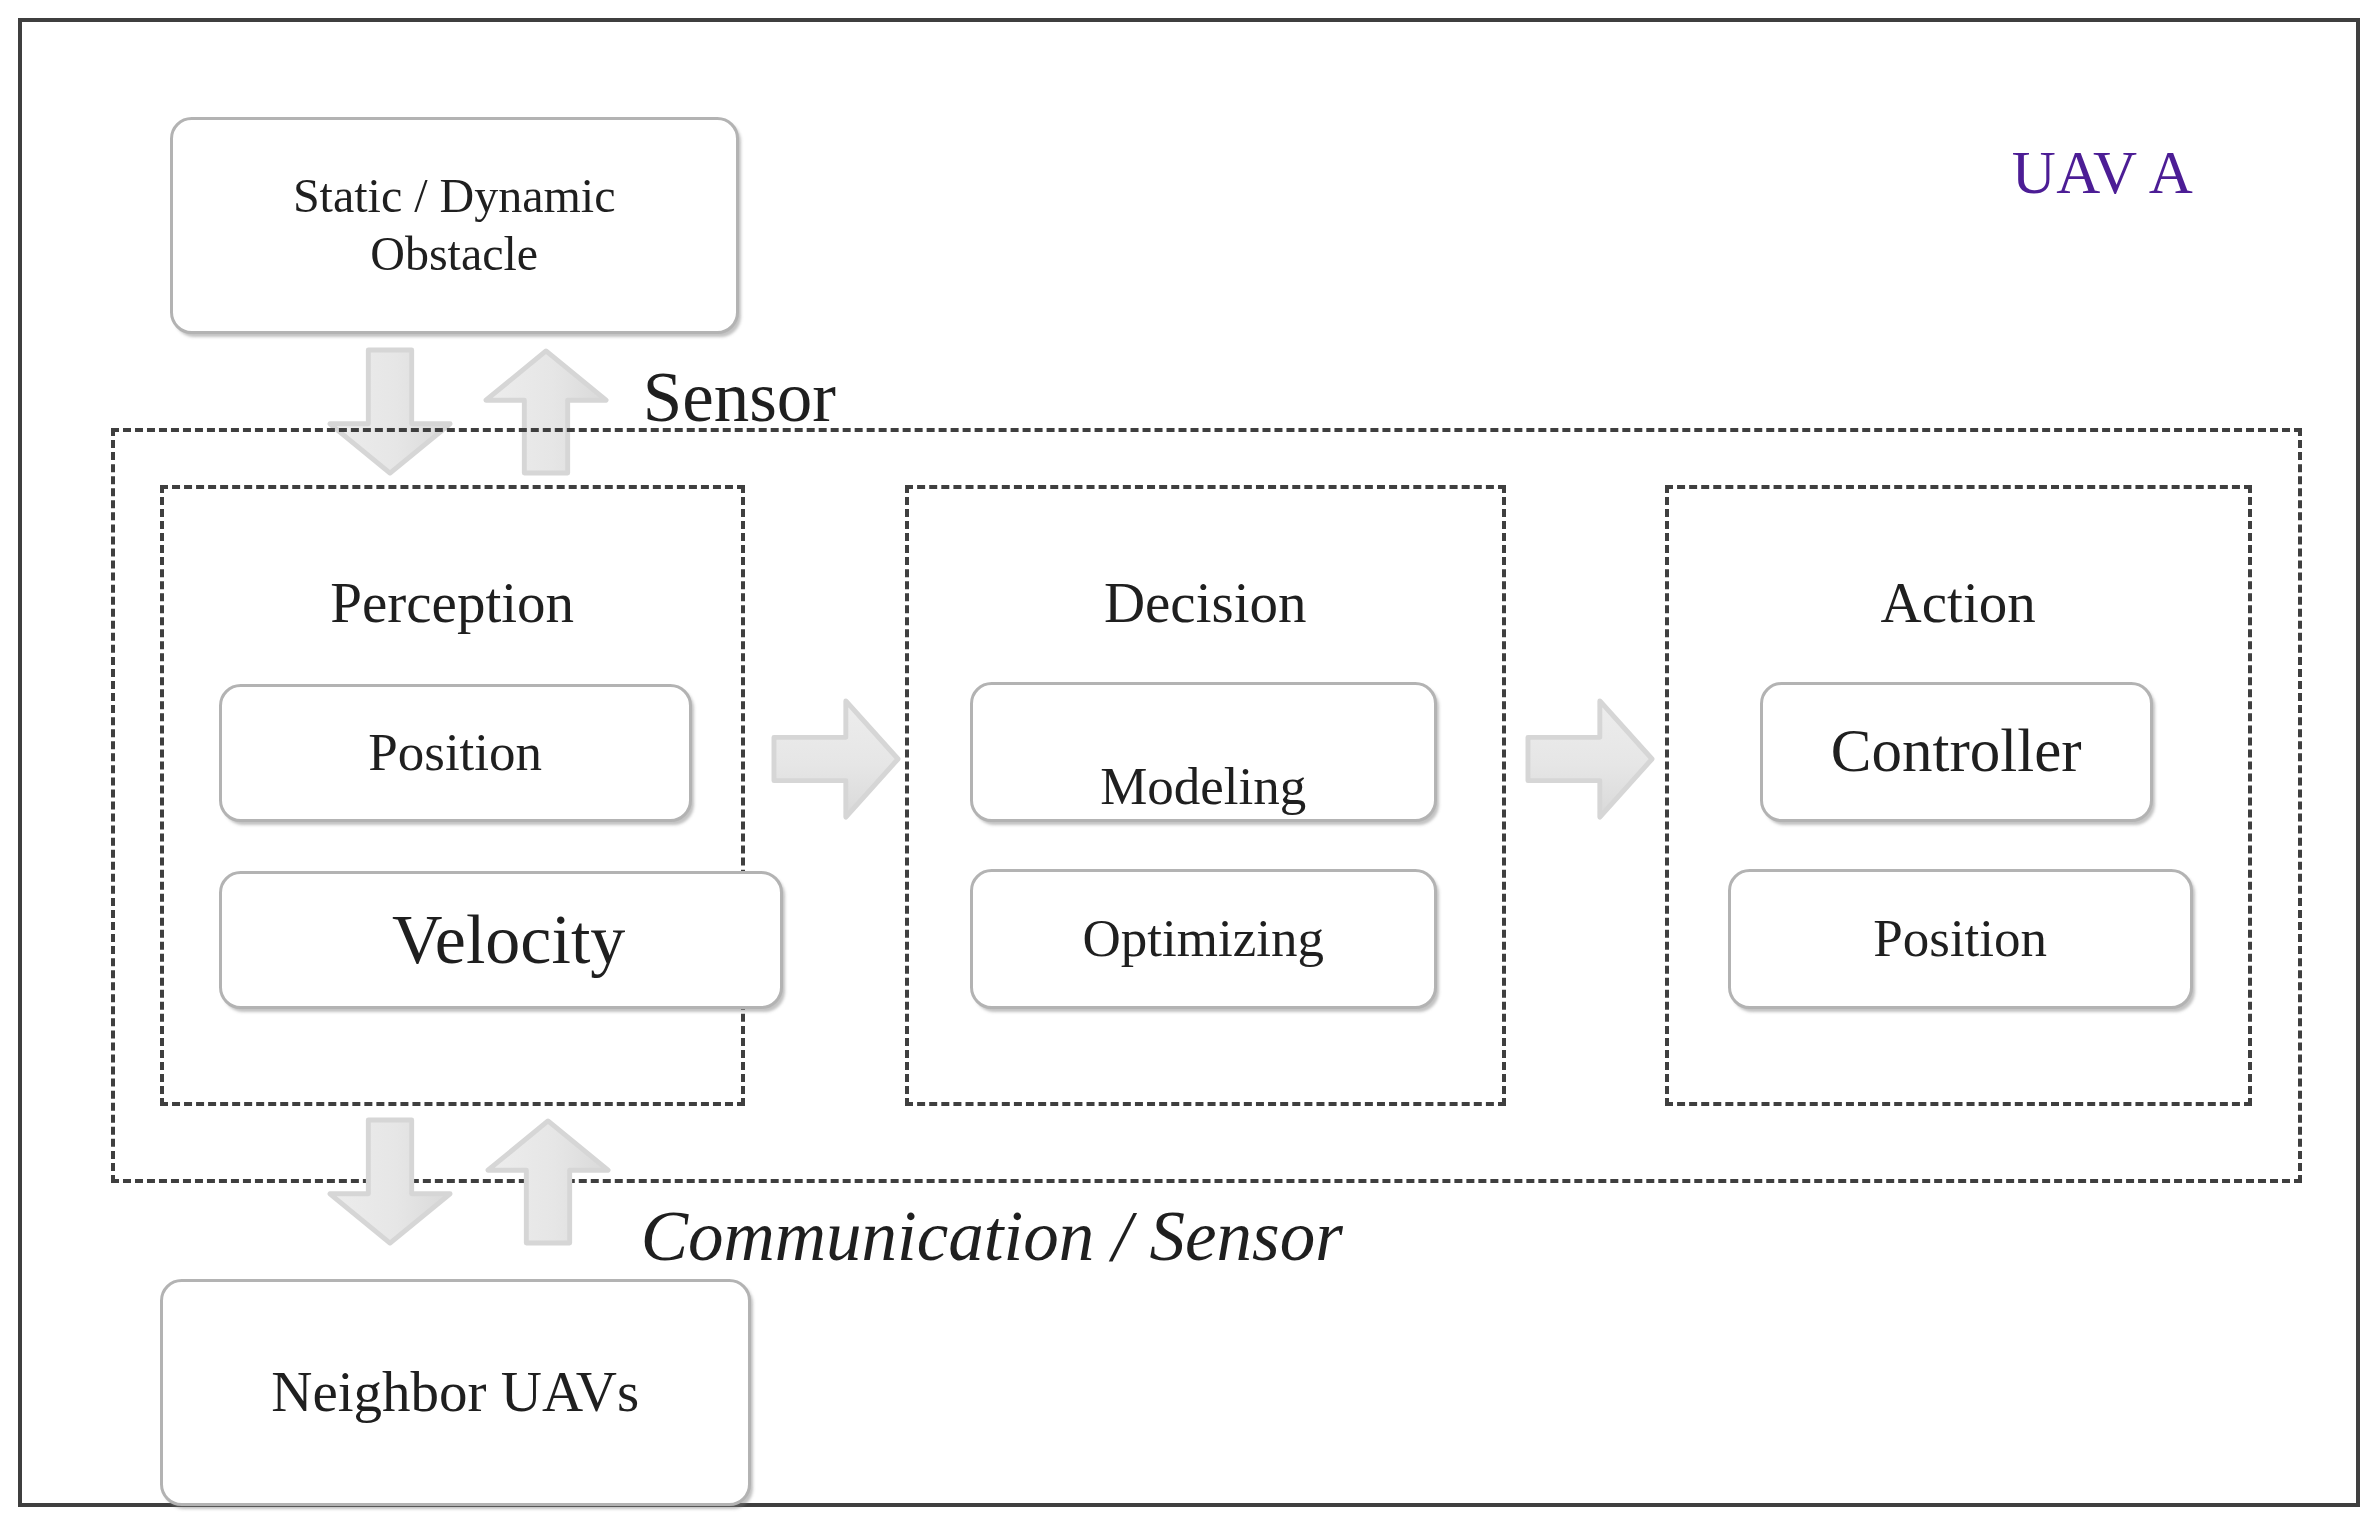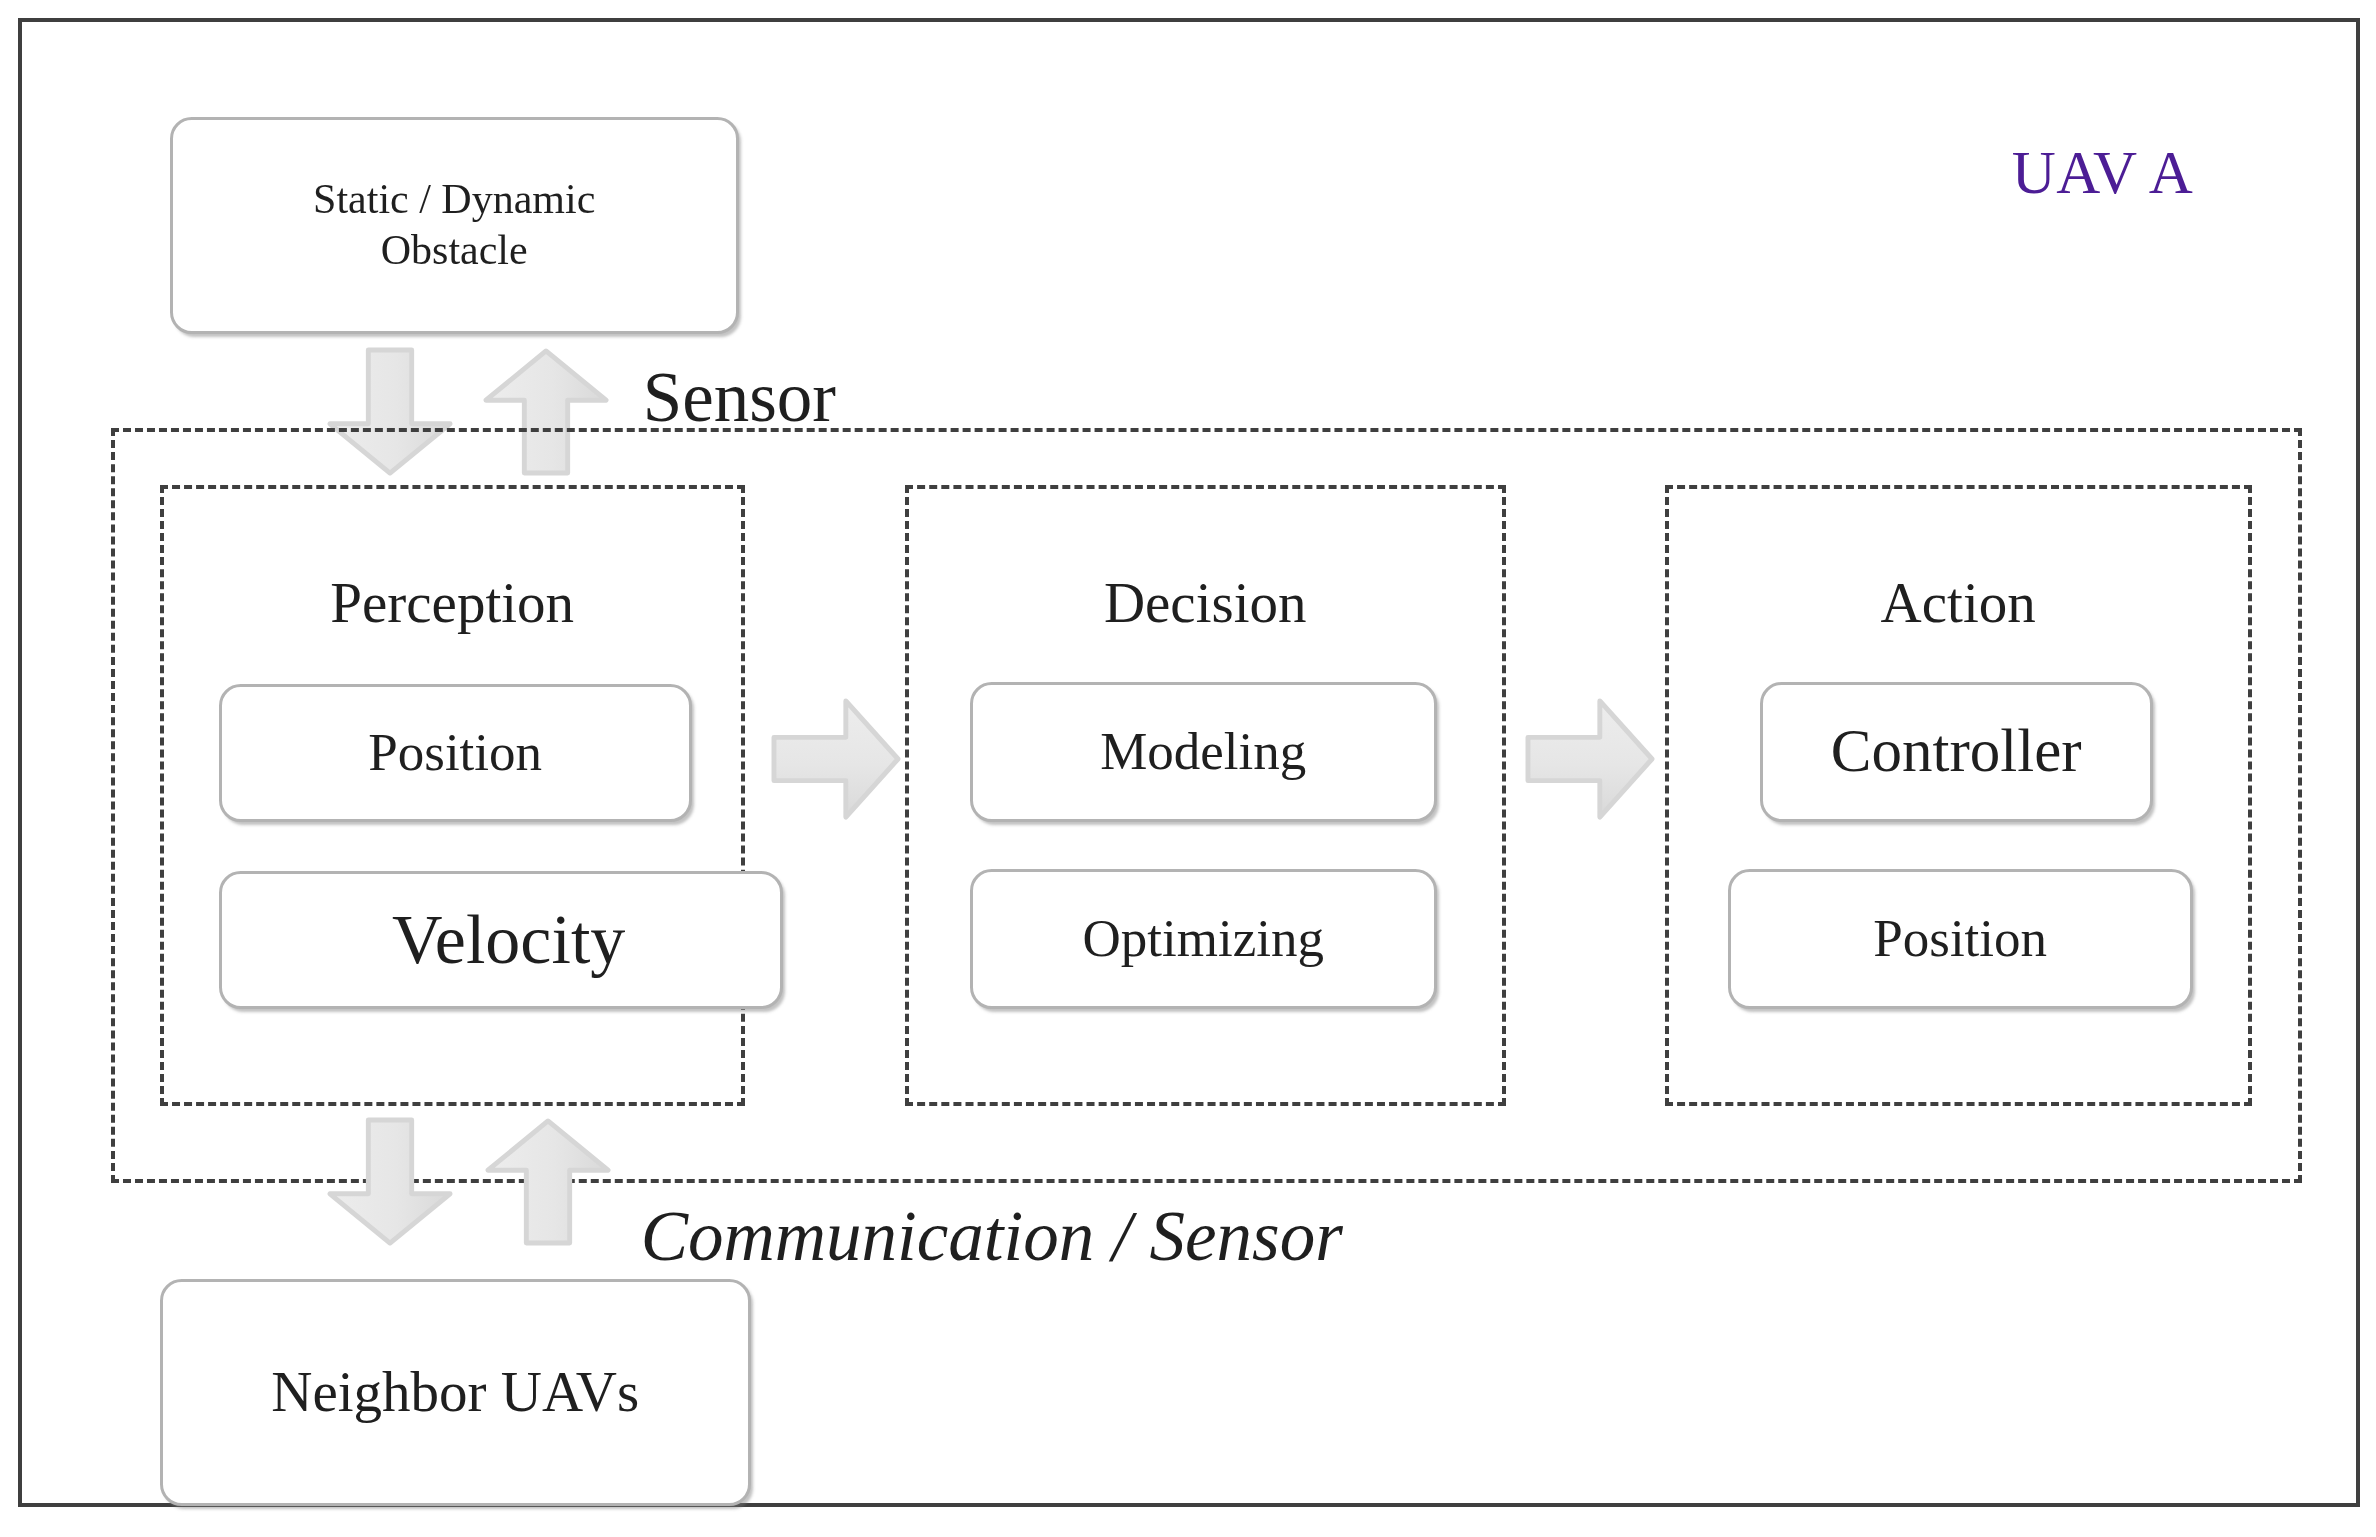--- a/index.html
+++ b/index.html
@@ -57,34 +57,34 @@
     text-align: center;
     line-height: 1.22;
     color: #1f1f1f;
   }
 
   .box-obstacle {
     left: 148px;
     top: 95px;
     width: 569px;
     height: 217px;
-    font-size: 42px;
+    font-size: 48px;
     padding: 0 13.8px;
   }
   .box-neighbor {
     left: 138px;
     top: 1257px;
     width: 591px;
     height: 227px;
     font-size: 57px;
   }
 
   .box-position  { left: 197px;  top: 662px; width: 473px; height: 138px; font-size: 53px; }
   .box-velocity  { left: 197px;  top: 849px; width: 564px; height: 138px; font-size: 70px; padding-left: 16px; }
-  .box-modeling  { left: 948px;  top: 660px; width: 467px; height: 140px; font-size: 53px; }
+  .box-modeling  { left: 948px;  top: 660px; width: 467px; height: 140px; font-size: 53px; align-items: flex-end; }
   .box-optimizing{ left: 948px;  top: 847px; width: 467px; height: 140px; font-size: 53px; }
   .box-controller{ left: 1706px; top: 660px; width: 393px; height: 140px; font-size: 61px; margin-left: 32px; }
   .box-actuator  { left: 1706px; top: 847px; width: 465px; height: 140px; font-size: 53px; }
 
   
   .dbox {
     position: absolute;
     box-sizing: border-box;
     border: 4.9px dashed #3f3f3f;
     background: transparent;

